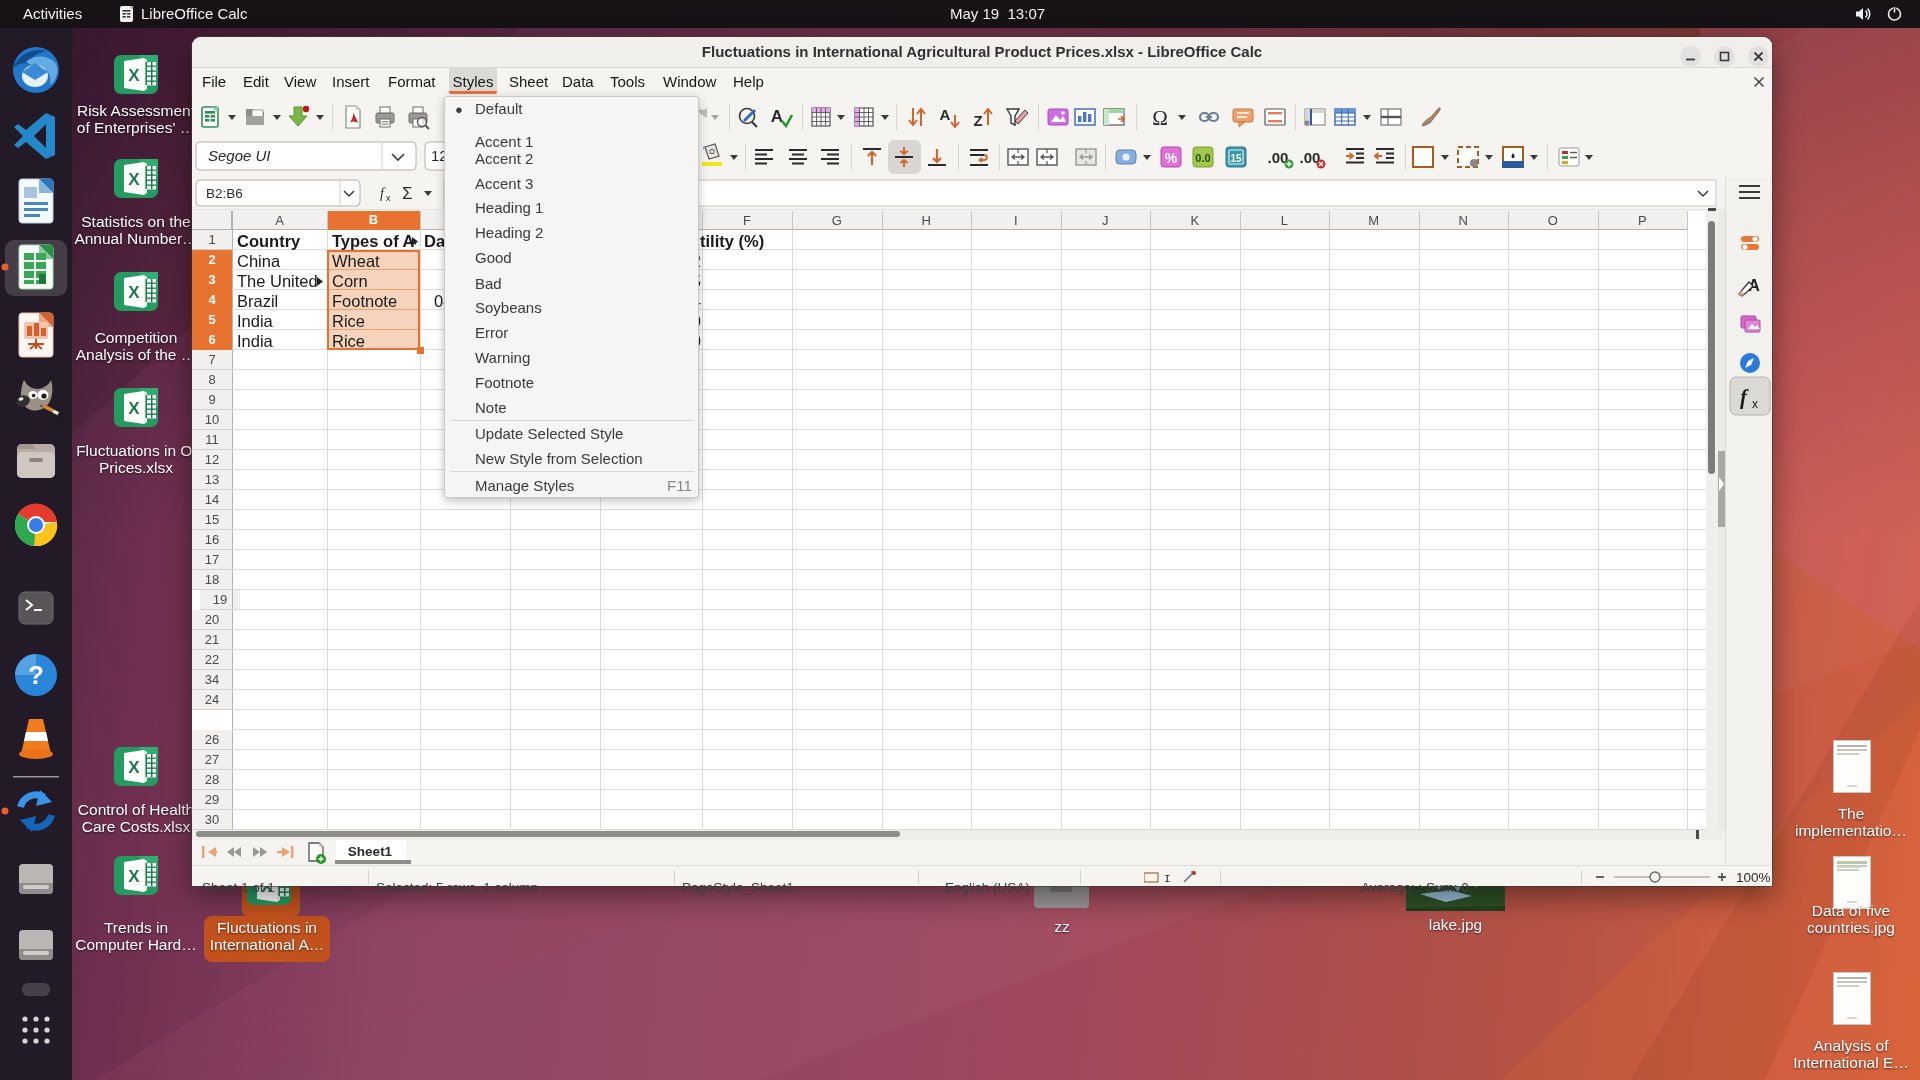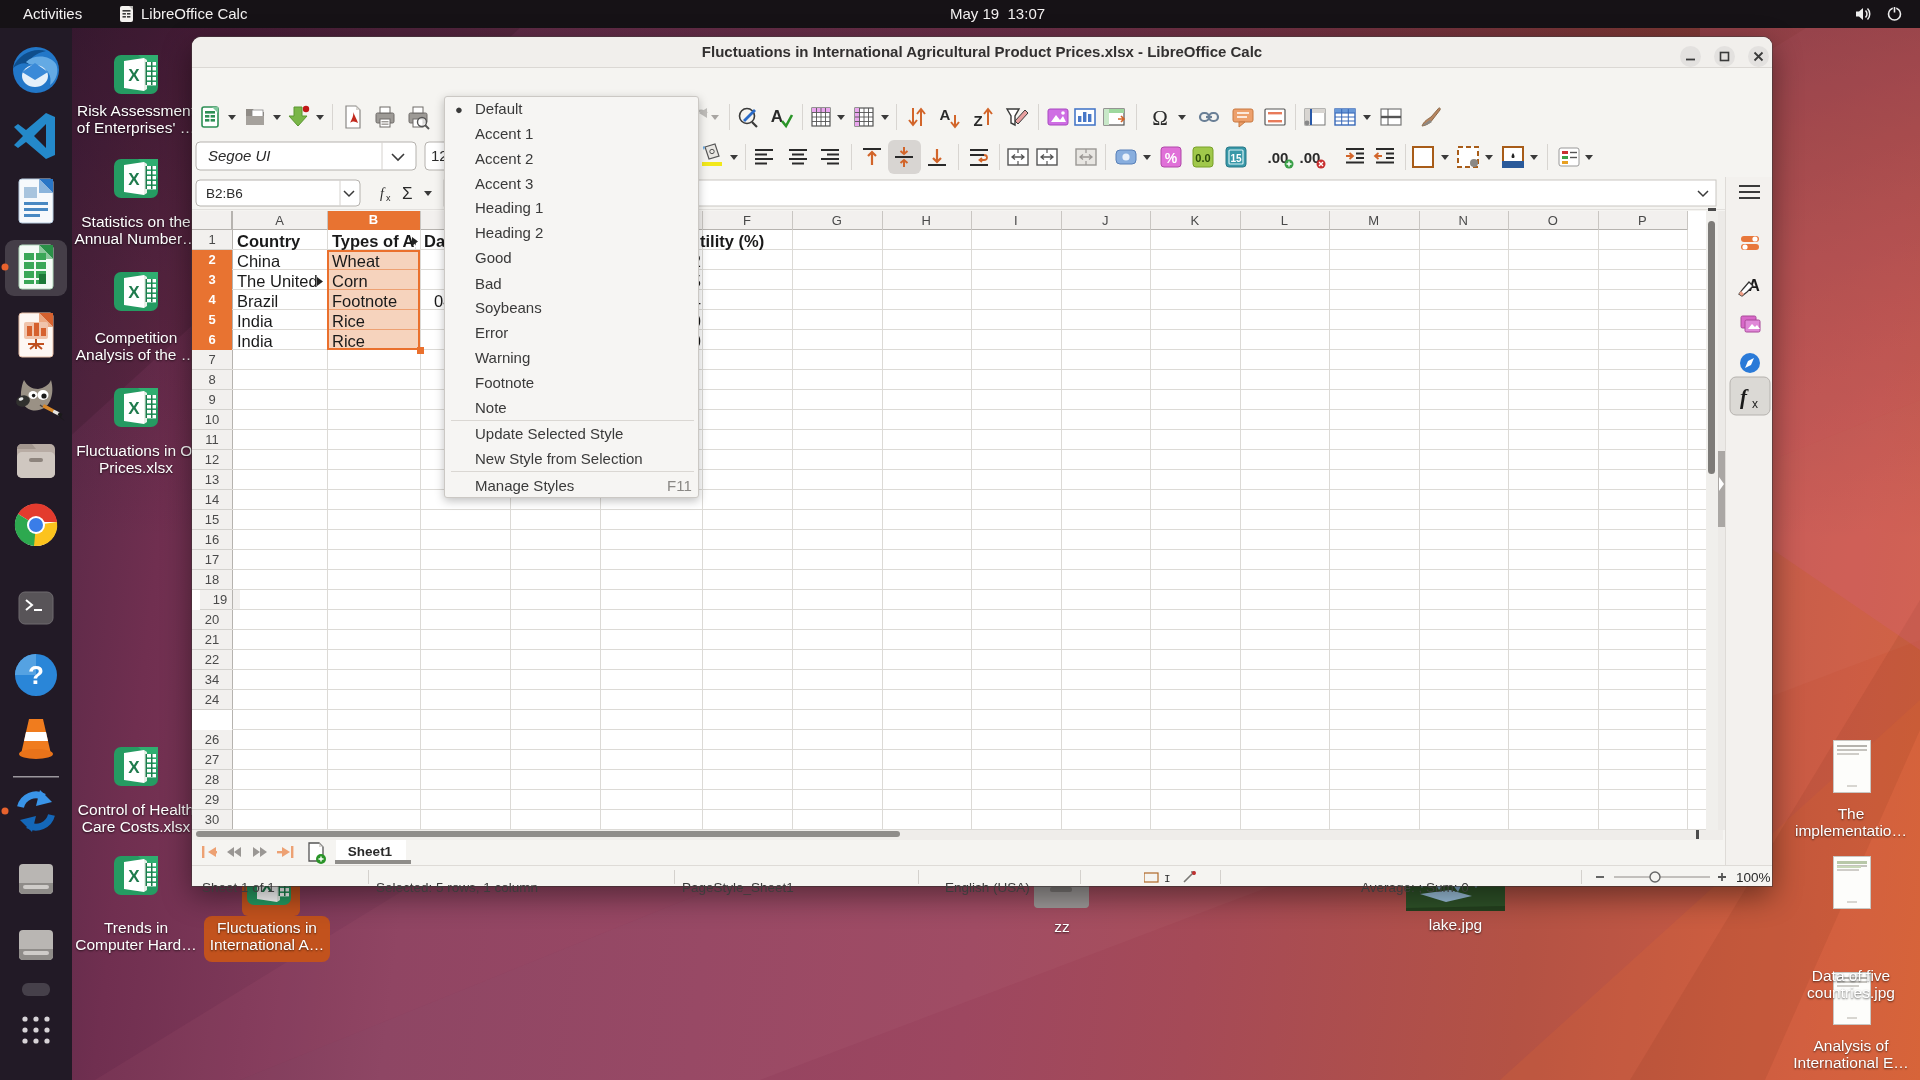--- a/index.html
+++ b/index.html
@@ -295,36 +295,52 @@
     <div class="desk" style="left:66px; top:103px; width:140px;">Risk Assessment<br>of Enterprises' …</div>
     <div class="desk" style="left:66px; top:214px; width:140px;">Statistics on the<br>Annual Number…</div>
     <div class="desk" style="left:66px; top:330px; width:140px;">Competition<br>Analysis of the …</div>
     <div class="desk" style="left:66px; top:443px; width:140px;">Fluctuations in Oi<br>Prices.xlsx</div>
     <div class="desk" style="left:66px; top:802px; width:140px;">Control of Health<br>Care Costs.xlsx</div>
     <div class="desk" style="left:66px; top:920px; width:140px;">Trends in<br>Computer Hard…</div>
     <div class="desk" style="left:202px; top:920px; width:130px;">Fluctuations in<br>International A…</div>
     <div class="desk" style="left:1032px; top:919px; width:60px;">zz</div>
     <div class="desk" style="left:1406px; top:917px; width:99px;">lake.jpg</div>
     <div class="desk" style="left:1786px; top:806px; width:130px;">The<br>implementatio…</div>
-    <div class="desk" style="left:1786px; top:968px; width:130px;">Data of five<br>countries.jpg</div>
+    <div class="desk" style="left:1786px; top:903px; width:130px;">Data of five<br>countries.jpg</div>
     <div class="desk" style="left:1786px; top:1038px; width:130px;">Analysis of<br>International E…</div>
   </div>
 
   <div id="win" class="abs">
     <div id="titlebar" class="abs">
         <span class="title">Fluctuations in International Agricultural Product Prices.xlsx - LibreOffice Calc</span>
       <div class="winbtn" style="left:1488px;"><svg width="21" height="21">
             <path d="M6 13.5h9" stroke="#3a3a3a" stroke-width="1.8"></path>
           </svg></div>
       <div class="winbtn" style="left:1522px;"><svg width="21" height="21">
             <rect x="6.5" y="6.5" width="8" height="8" fill="none" stroke="#3a3a3a" stroke-width="1.6"></rect>
           </svg></div>
       <div class="winbtn" style="left:1556px;"><svg width="21" height="21">
             <path d="M6.5 6.5l8 8M14.5 6.5l-8 8" stroke="#3a3a3a" stroke-width="1.8"></path>
           </svg></div>
+    </div>
+    <div id="menubar" class="abs">
+      <span class="mi" style="left:10px;">File</span>
+      <span class="mi" style="left:51px;">Edit</span>
+      <span class="mi" style="left:92px;">View</span>
+      <span class="mi" style="left:140px;">Insert</span>
+      <span class="mi" style="left:196px;">Format</span>
+      <span class="mi" style="left:257px; top:0; width:48px; height:26px; background:#dbd9d5; text-align:center; padding-top:5px; border-bottom:3px solid #e8703a; border-radius:2px; display:inline-block;">Styles</span>
+      <span class="mi" style="left:317px;">Sheet</span>
+      <span class="mi" style="left:370px;">Data</span>
+      <span class="mi" style="left:418px;">Tools</span>
+      <span class="mi" style="left:471px;">Window</span>
+      <span class="mi" style="left:541px;">Help</span>
+      <svg class="mi" style="left:1561px; top:8px;" width="12" height="12">
+          <path d="M1.5 1.5l9 9M10.5 1.5l-9 9" stroke="#444" stroke-width="1.5"></path>
+        </svg>
     </div>
     <div id="toolbar1" class="abs">
         <svg class="abs" style="left:0;top:0;" width="1580" height="40">
           <g transform="translate(18,20)">
 <rect x="-8" y="-10" width="16" height="20" rx="2" fill="#fff" stroke="#2e8f55" stroke-width="1.6"></rect>
 <g fill="#2e8f55">
               <rect x="-5" y="-6" width="10" height="2.6"></rect>
               <rect x="-5" y="-2" width="4.4" height="2.6"></rect>
               <rect x="0.6" y="-2" width="4.4" height="2.6"></rect>
               <rect x="-5" y="2" width="4.4" height="2.6"></rect>
@@ -869,21 +885,21 @@
 </div>
 <div class="abs" style="left:1526px;top:174px;width:7px;height:619px;background:#eceae7;">
 <div class="abs" style="left:0;top:240px;width:7px;height:76px;background:#aaa7a4;"></div>
 <svg class="abs" style="left:0;top:266px;" width="7" height="14">
           <path d="M1 0 L6 7 L1 14 Z" fill="#fff"></path>
         </svg>
 </div>
     <div id="stylemenu" class="abs">
       <span class="abs" style="left:10px; top:5px; font-size:13px;">●</span>
       <span class="mitem" style="top:3px;">Default</span>
-      <span class="mitem" style="top:28px;">Accent 1</span>
+      <span class="mitem" style="top:36px;">Accent 1</span>
       <span class="mitem" style="top:53px;">Accent 2</span>
       <span class="mitem" style="top:78px;">Accent 3</span>
       <span class="mitem" style="top:102px;">Heading 1</span>
       <span class="mitem" style="top:127px;">Heading 2</span>
       <span class="mitem" style="top:152px;">Good</span>
       <span class="mitem" style="top:178px;">Bad</span>
       <span class="mitem" style="top:202px;">Soybeans</span>
       <span class="mitem" style="top:227px;">Error</span>
       <span class="mitem" style="top:252px;">Warning</span>
       <span class="mitem" style="top:277px;">Footnote</span>

